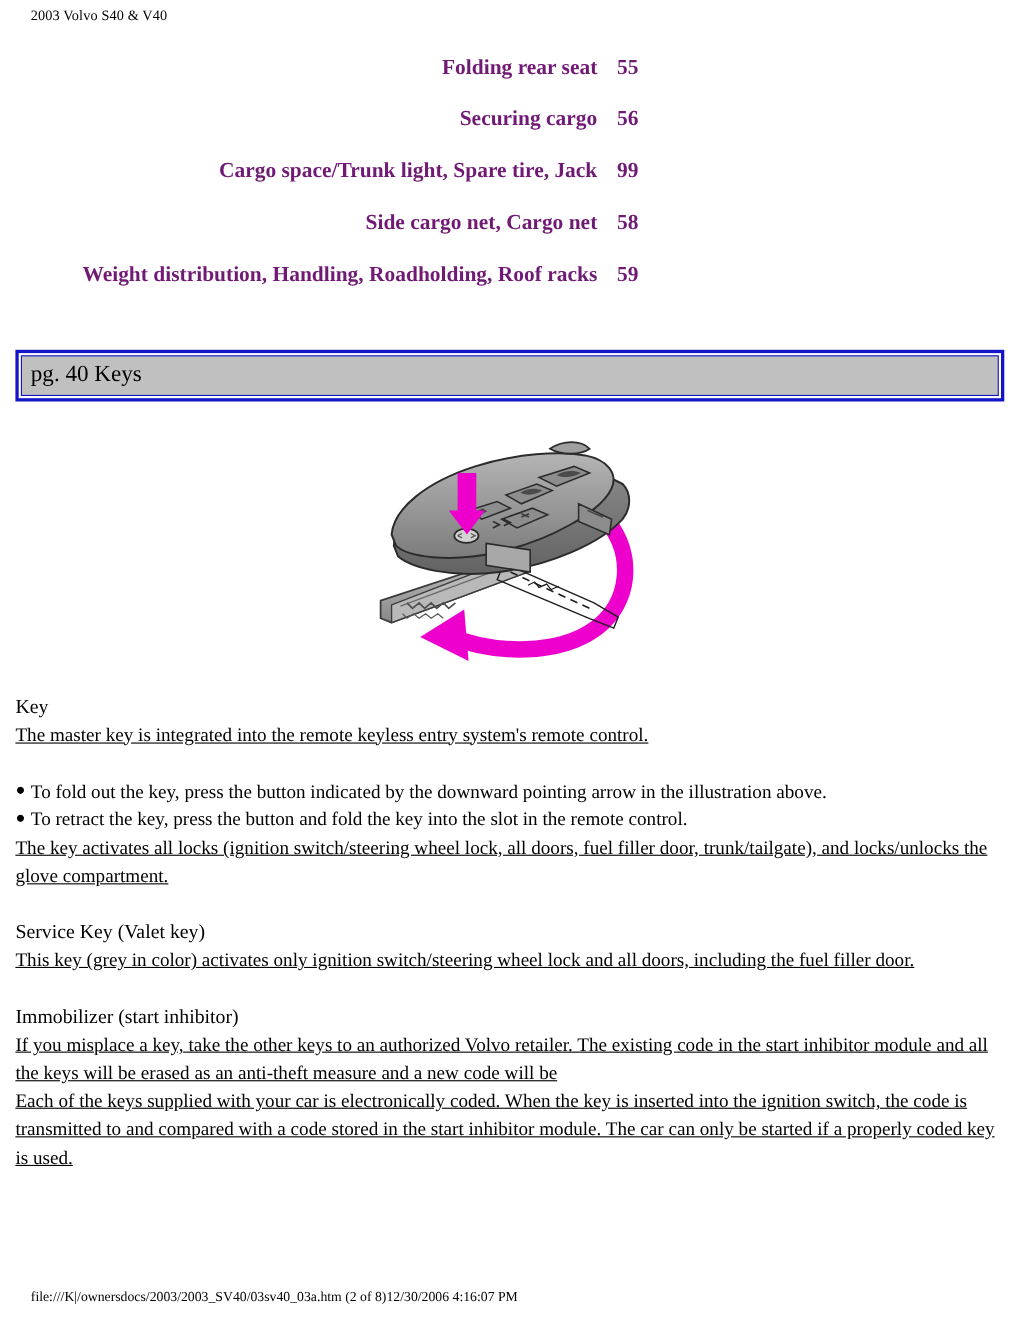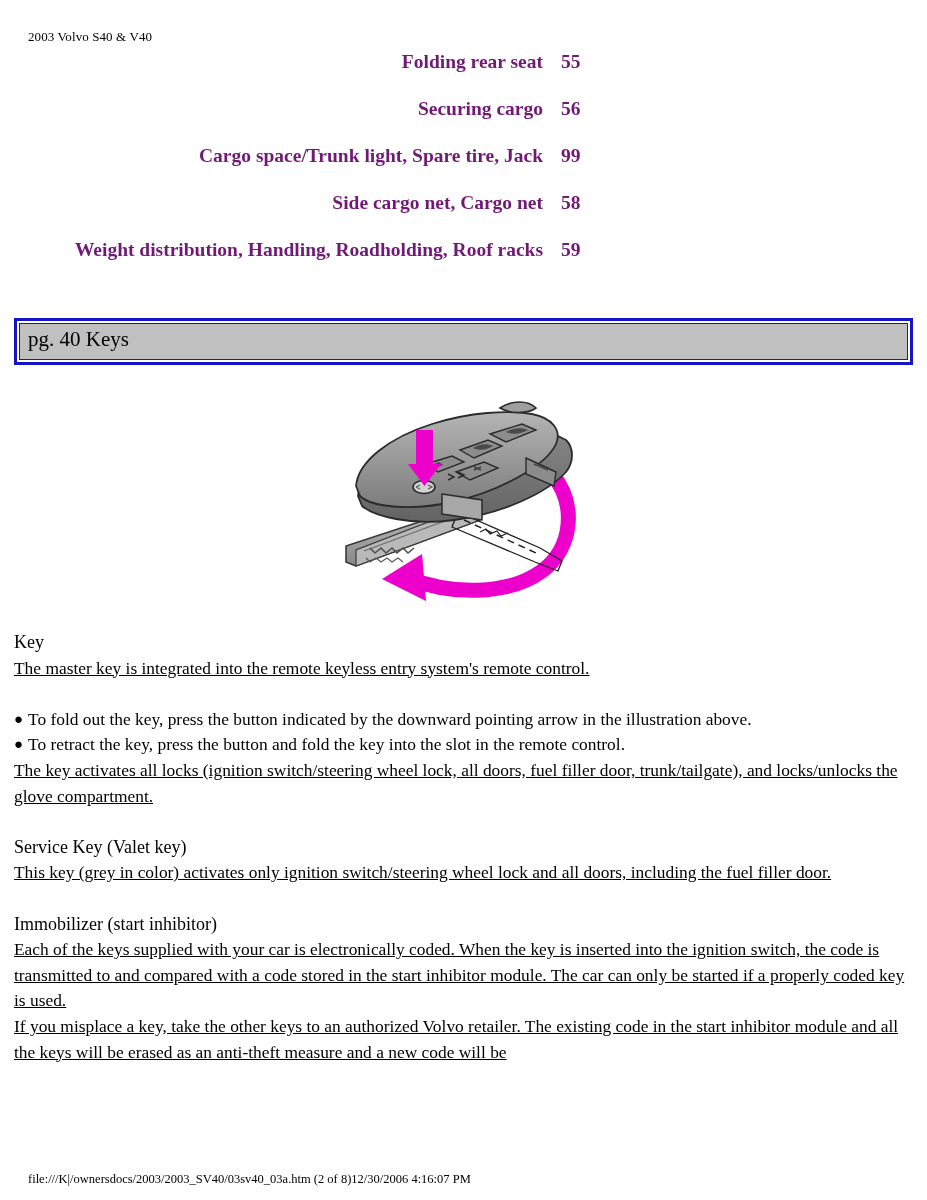--- a/index.html
+++ b/index.html
@@ -19,21 +19,20 @@
 
   
   .page-header {
     position: absolute;
     left: 28px;
     top: 6px;
     font-size: 13px;
     font-family: "Liberation Serif", "DejaVu Serif", serif;
     letter-spacing: 0.1px;
     white-space: nowrap;
-    margin-top: 23px;
   }
 
   
   .toc {
     position: absolute;
     left: 0;
     top: 52px;
     width: 583px;
   }
   .toc-row {
@@ -299,18 +298,18 @@
   <p>The key activates all locks (ignition switch/steering wheel lock, all doors, fuel filler door, trunk/tailgate), and locks/unlocks the glove compartment.</p>
 
   <div class="spacer-line"></div>
 
   <h2>Service Key (Valet key)</h2>
   <p>This key (grey in color) activates only ignition switch/steering wheel lock and all doors, including the fuel filler door.</p>
 
   <div class="spacer-line"></div>
 
   <h2>Immobilizer (start inhibitor)</h2>
+  <p>If you misplace a key, take the other keys to an authorized Volvo retailer. The existing code in the start inhibitor module and all the keys will be erased as an anti-theft measure and a new code will be</p>
   <p>Each of the keys supplied with your car is electronically coded. When the key is inserted into the ignition switch, the code is transmitted to and compared with a code stored in the start inhibitor module. The car can only be started if a properly coded key is used.</p>
-  <p>If you misplace a key, take the other keys to an authorized Volvo retailer. The existing code in the start inhibitor module and all the keys will be erased as an anti-theft measure and a new code will be</p>
 
 </div>
 
 <div class="page-footer">file:///K|/ownersdocs/2003/2003_SV40/03sv40_03a.htm (2 of 8)12/30/2006 4:16:07 PM</div>
 
 </body></html>

